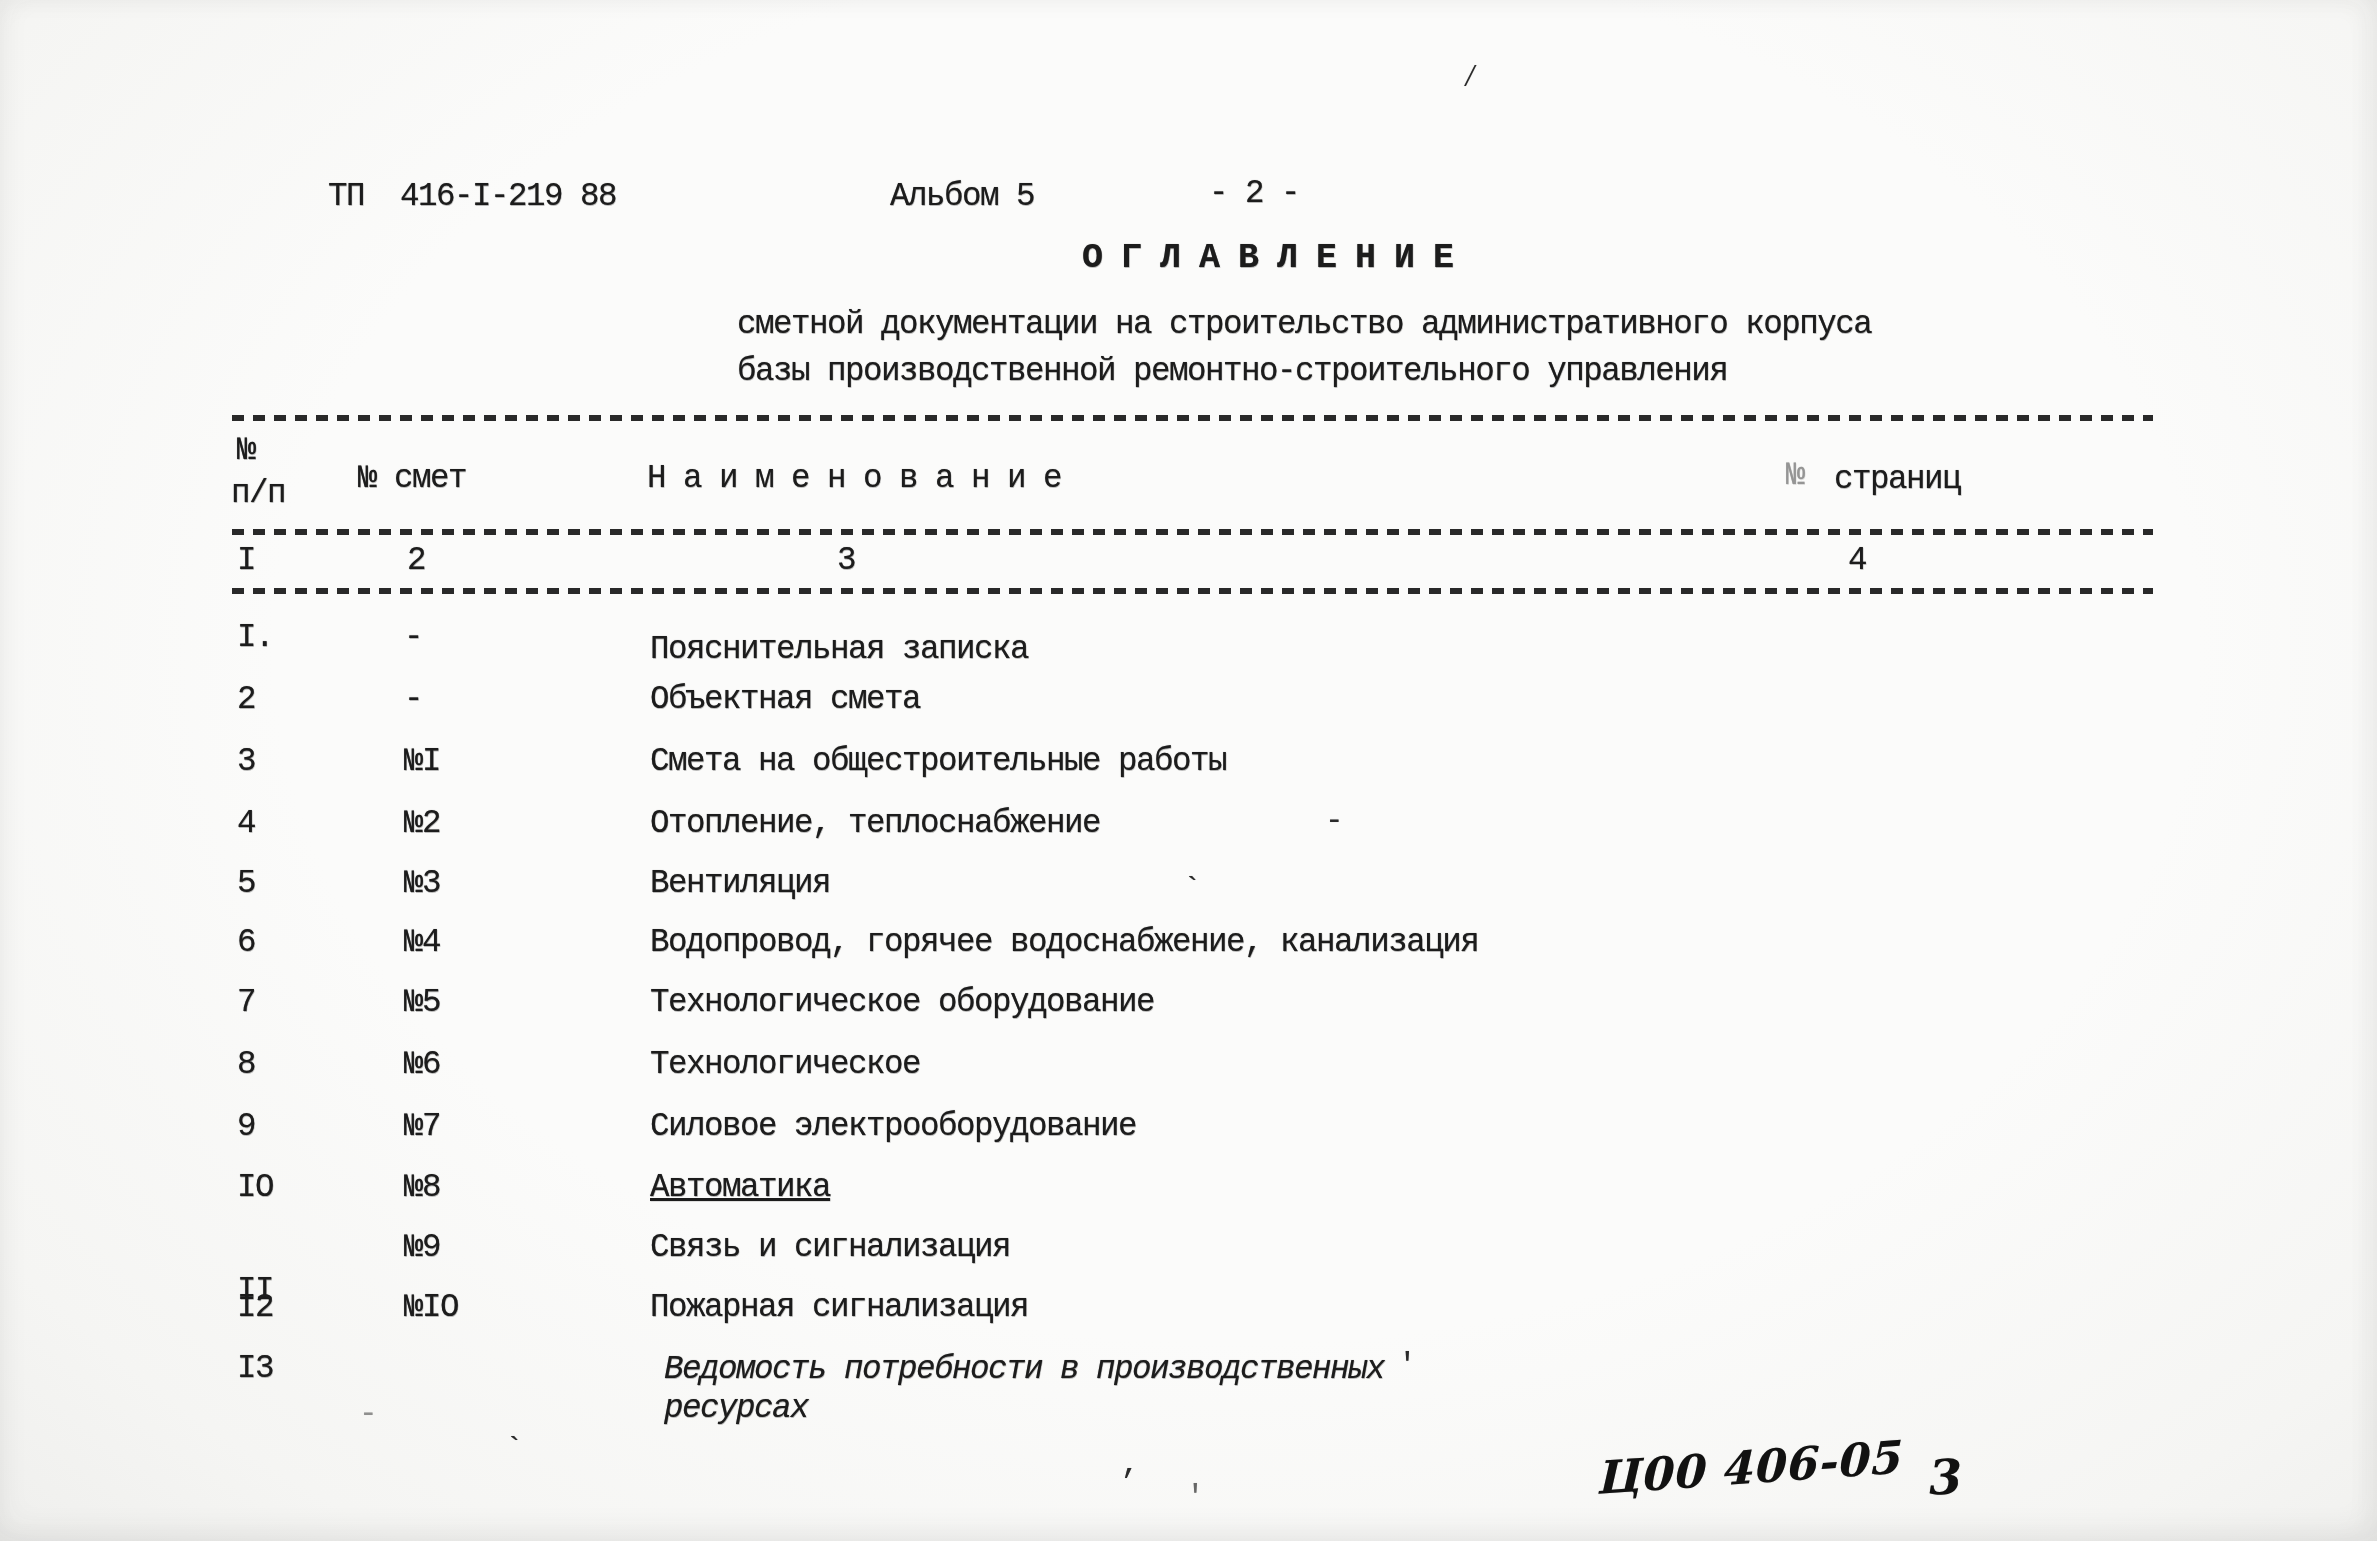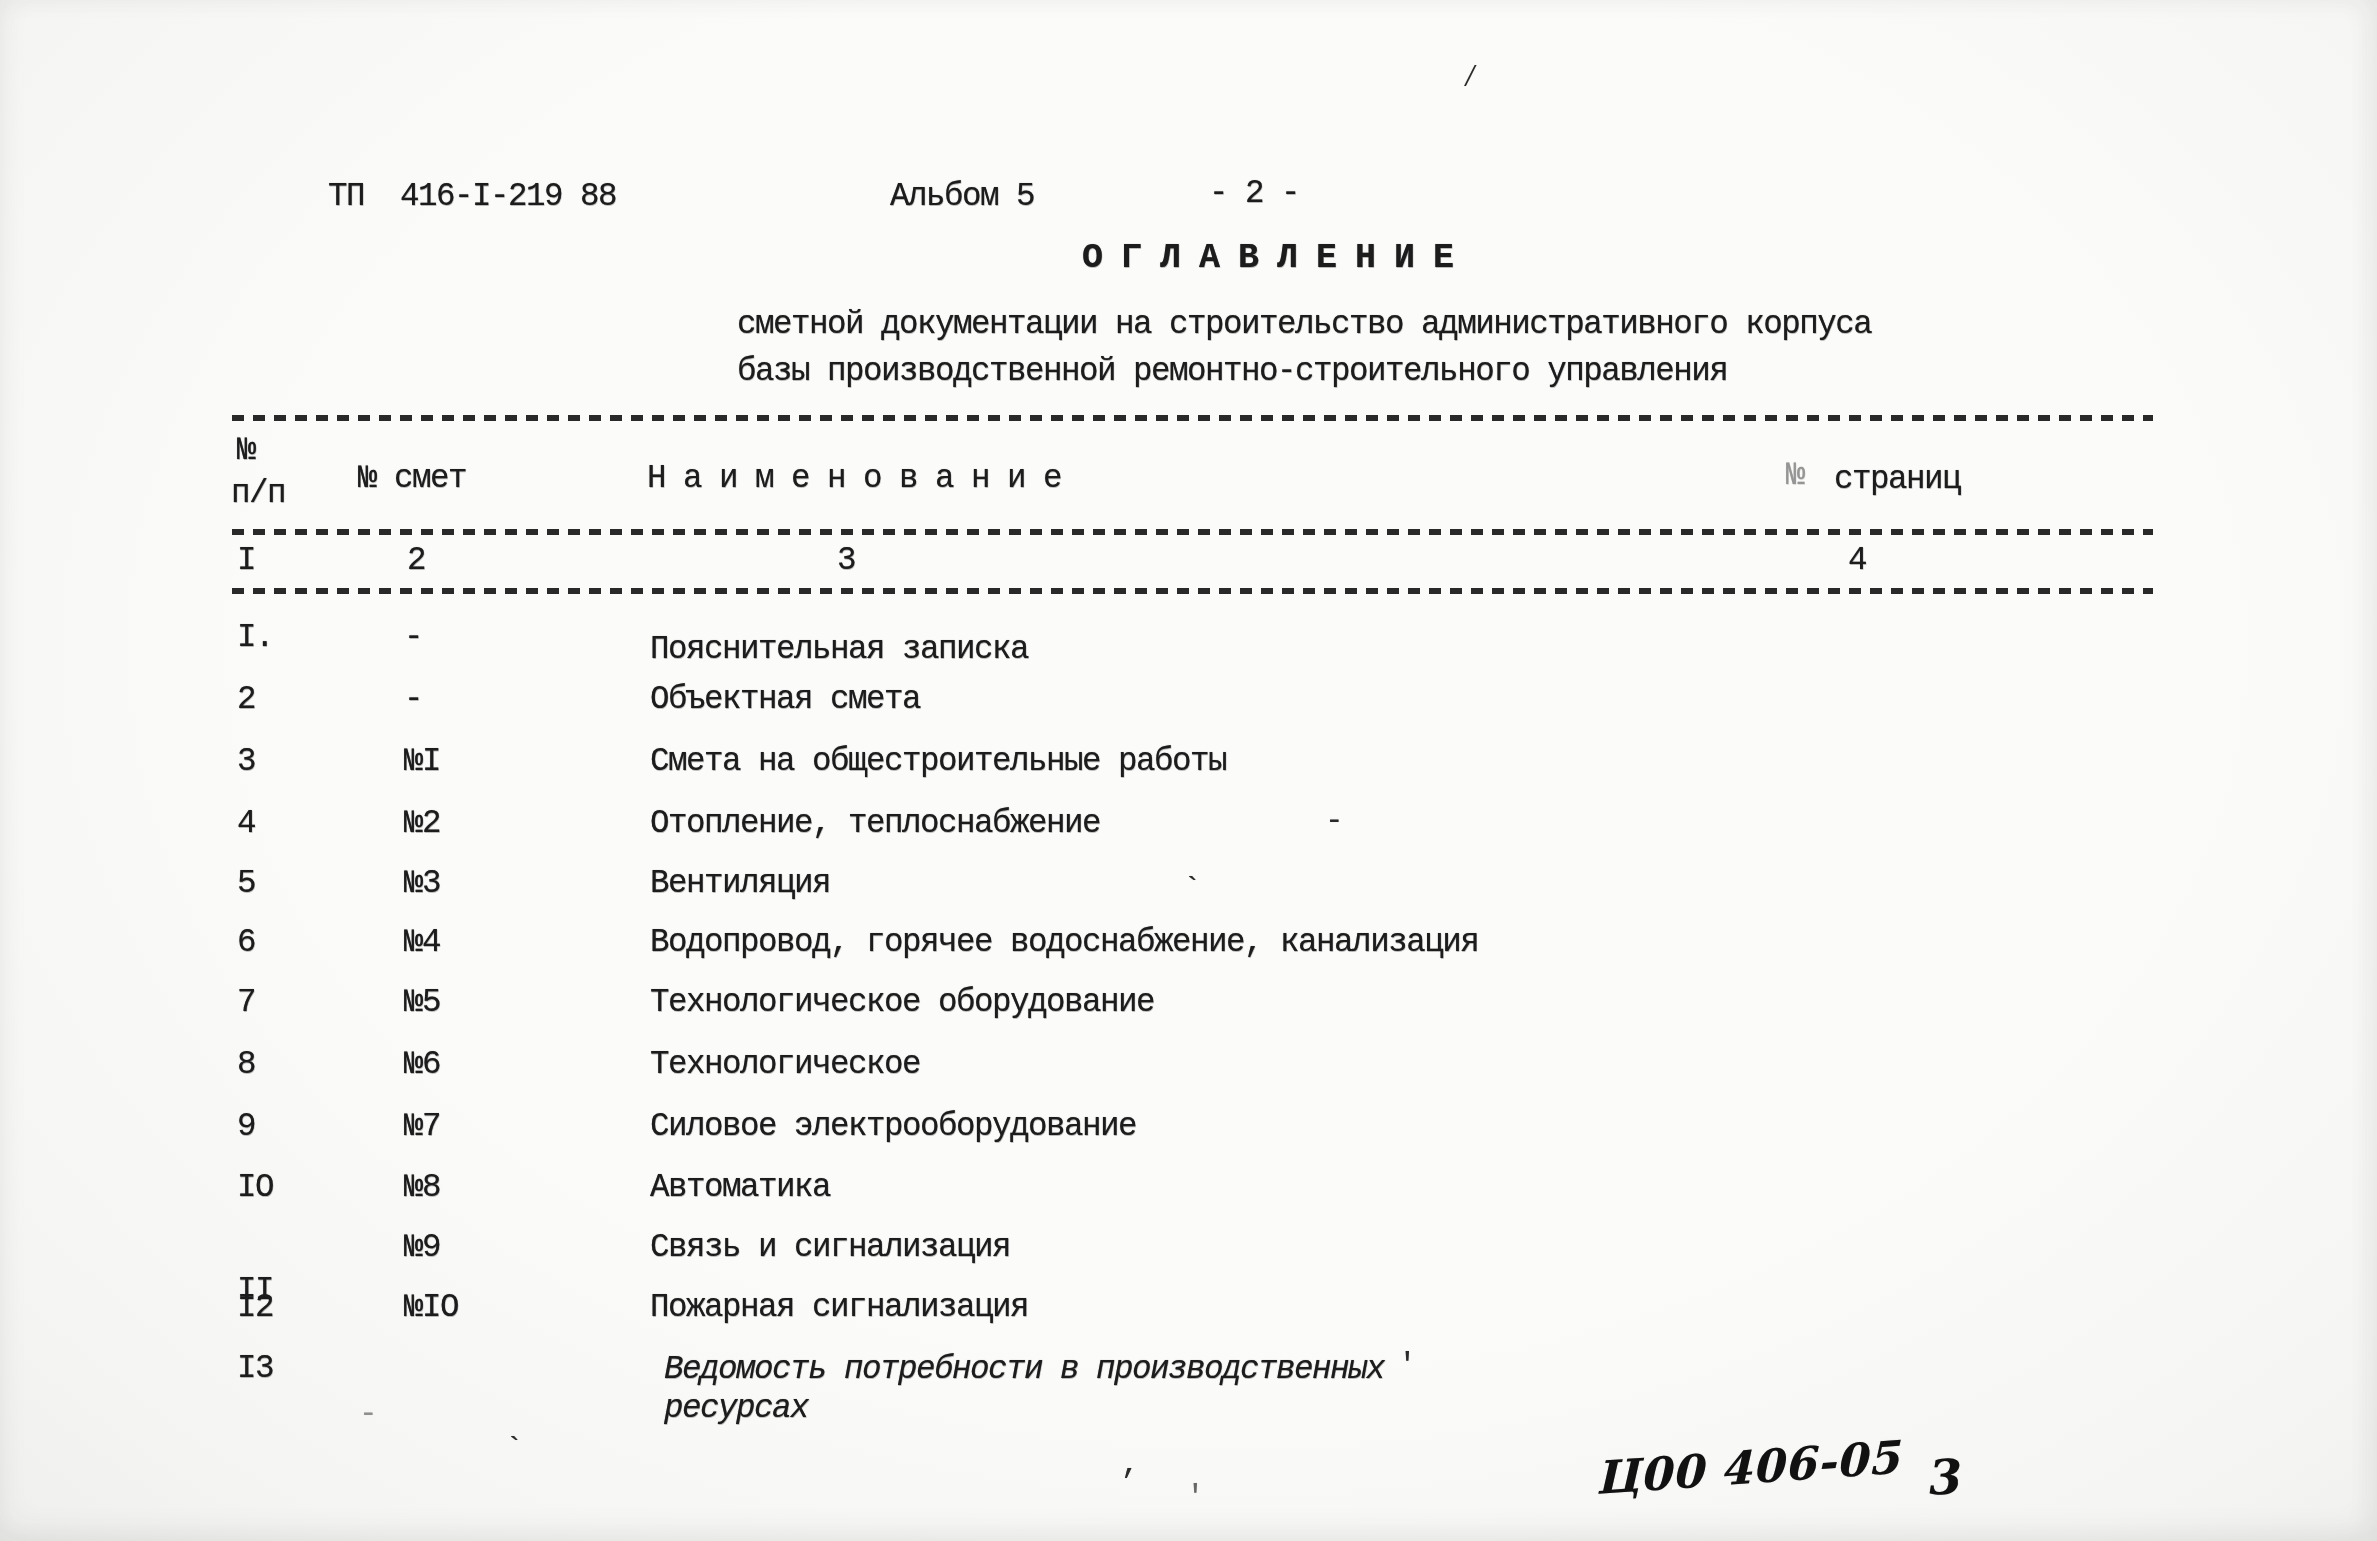--- a/index.html
+++ b/index.html
@@ -111,21 +111,21 @@
     <div class="t" style="left:650px;top:1046px;">Технологическое</div>
   </div>
   <div>
     <div class="t" style="left:237px;top:1108px;">9</div>
     <div class="t" style="left:404px;top:1108px;">№7</div>
     <div class="t" style="left:650px;top:1108px;">Силовое электрооборудование</div>
   </div>
   <div>
     <div class="t" style="left:237px;top:1169px;">IO</div>
     <div class="t" style="left:404px;top:1169px;">№8</div>
-    <div class="t" style="left:650px;top:1169px;">Автоматика</div>
+    <div class="t" style="left:650px;top:1169px;text-decoration:underline;">Автоматика</div>
   </div>
   <div>
     <div class="t" style="left:237px;top:1229px;margin-top:43px;">II</div>
     <div class="t" style="left:404px;top:1229px;">№9</div>
     <div class="t" style="left:650px;top:1229px;">Связь и сигнализация</div>
   </div>
   <div>
     <div class="t" style="left:237px;top:1289px;">I2</div>
     <div class="t" style="left:404px;top:1289px;">№IO</div>
     <div class="t" style="left:650px;top:1289px;">Пожарная сигнализация</div>

